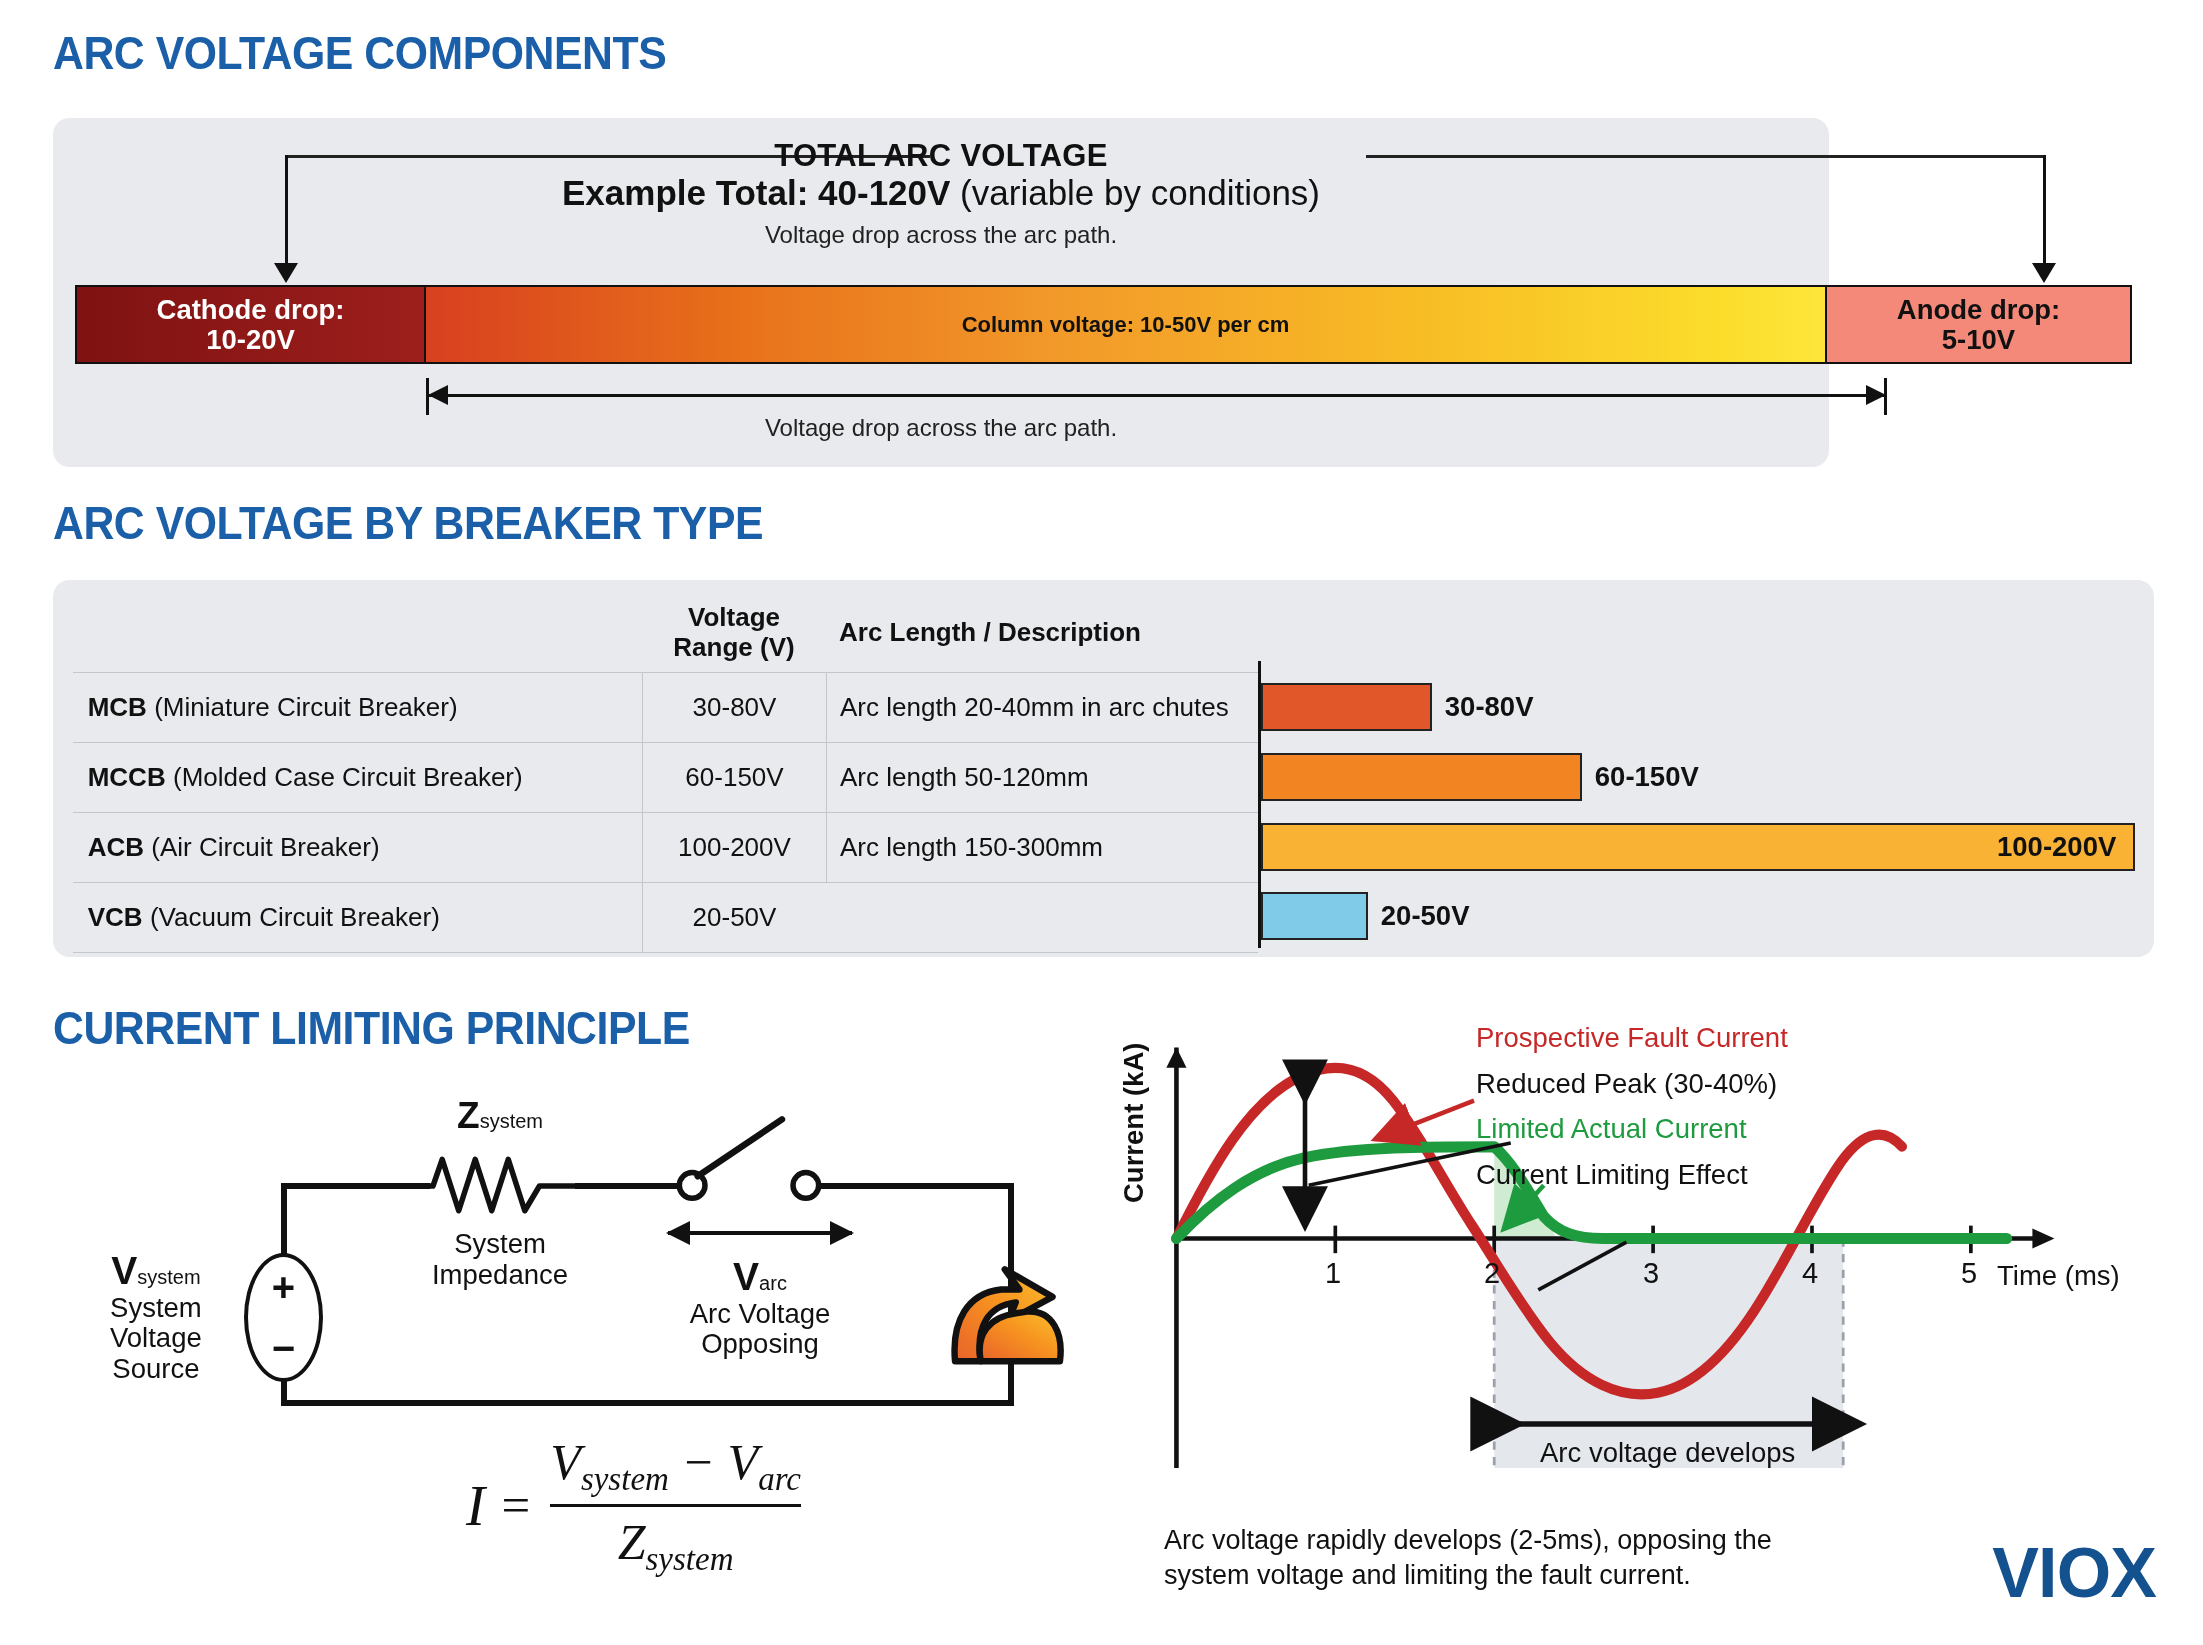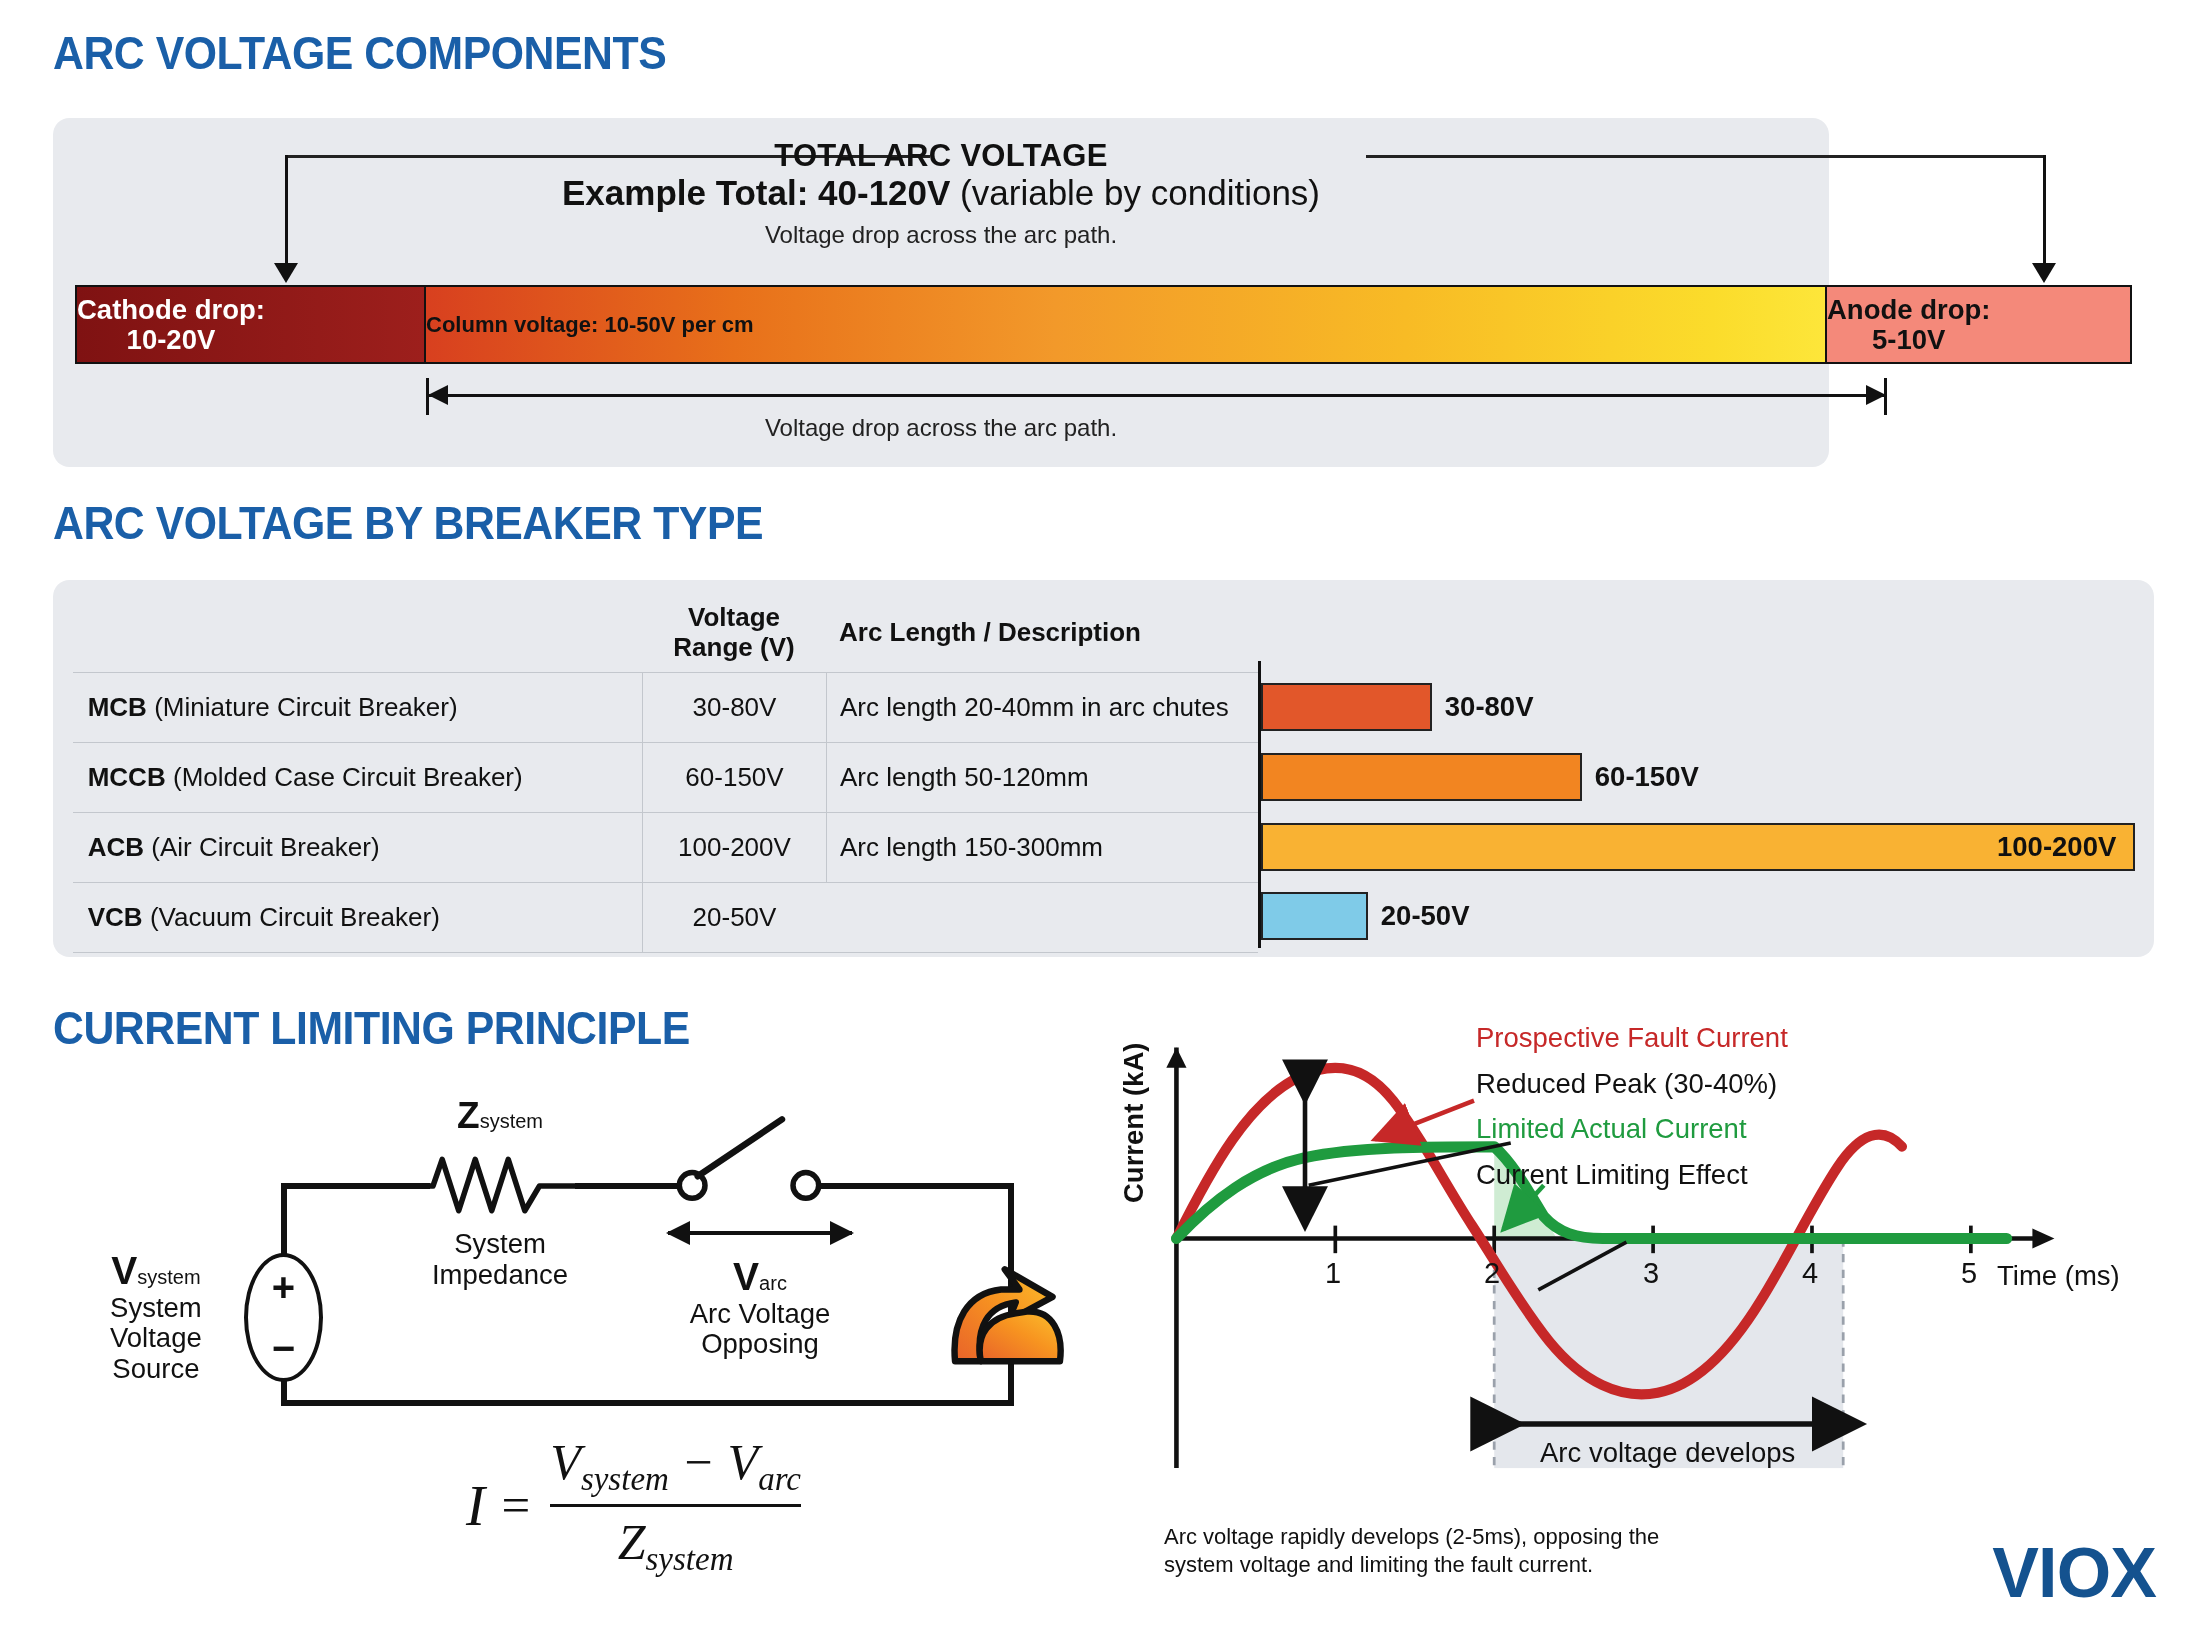--- a/index.html
+++ b/index.html
@@ -44,21 +44,21 @@
   .example-total b { font-weight:bold; }
   .subcap {
     position:absolute; left:0; width:100%; text-align:center;
     font-size:24px; color:#222;
   }
 
   .barstrip {
     position:absolute; left:22px; top:167px; width:2057px; height:79px;
     display:flex; border:2.8px solid #111;
   }
-  .seg { position:relative; display:flex; align-items:center; justify-content:flex-start;
+  .seg { position:relative; display:flex; align-items:center; justify-content:center;
          text-align:center; line-height:1.08; font-weight:bold; }
   .seg.cathode { width:349px; background:linear-gradient(90deg,#7f1212,#9d1f1c);
                  color:#fff; font-size:27.5px; border-right:2.8px solid #111; }
   .seg.column  { flex:1; background:linear-gradient(90deg,#d8401f 0%,#e8701a 22%,#f2992a 45%,#f8bb25 70%,#fbdc2b 92%,#fde63a 100%);
                  color:#111; font-size:22px; border-right:2.8px solid #111; }
   .seg.anode   { width:303px; background:#f4897a; color:#111; font-size:27.5px; }
 
   
   .dropline { position:absolute; background:#111; }
   .arrowhead-down {
@@ -143,21 +143,21 @@
     font-size:27.5px; font-weight:bold; color:#111; white-space:nowrap;
   }
   .leg { position:absolute; font-size:27.5px; white-space:nowrap; }
   .leg.red { color:#c62828; }
   .leg.green { color:#1f9b3f; }
   .leg.black { color:#111; }
   .tick { position:absolute; font-size:29px; color:#111; }
   .timelab { position:absolute; font-size:27.5px; color:#111; }
 
   .devlabel { position:absolute; font-size:27.5px; color:#111; white-space:nowrap; }
-  .caption { position:absolute; font-size:22px; color:#111; line-height:1.28; }
+  .caption { position:absolute; font-size:27px; color:#111; line-height:1.28; }
 
   .logo { position:absolute; right:48px; bottom:33px;
           font-weight:bold; font-size:70px; color:#14528f; letter-spacing:-0.9px; }
 </style>
 </head>
 <body>
 
 <div class="page">
 
   <div class="sec-title" style="left:53px; top:26px;">ARC VOLTAGE COMPONENTS</div>

